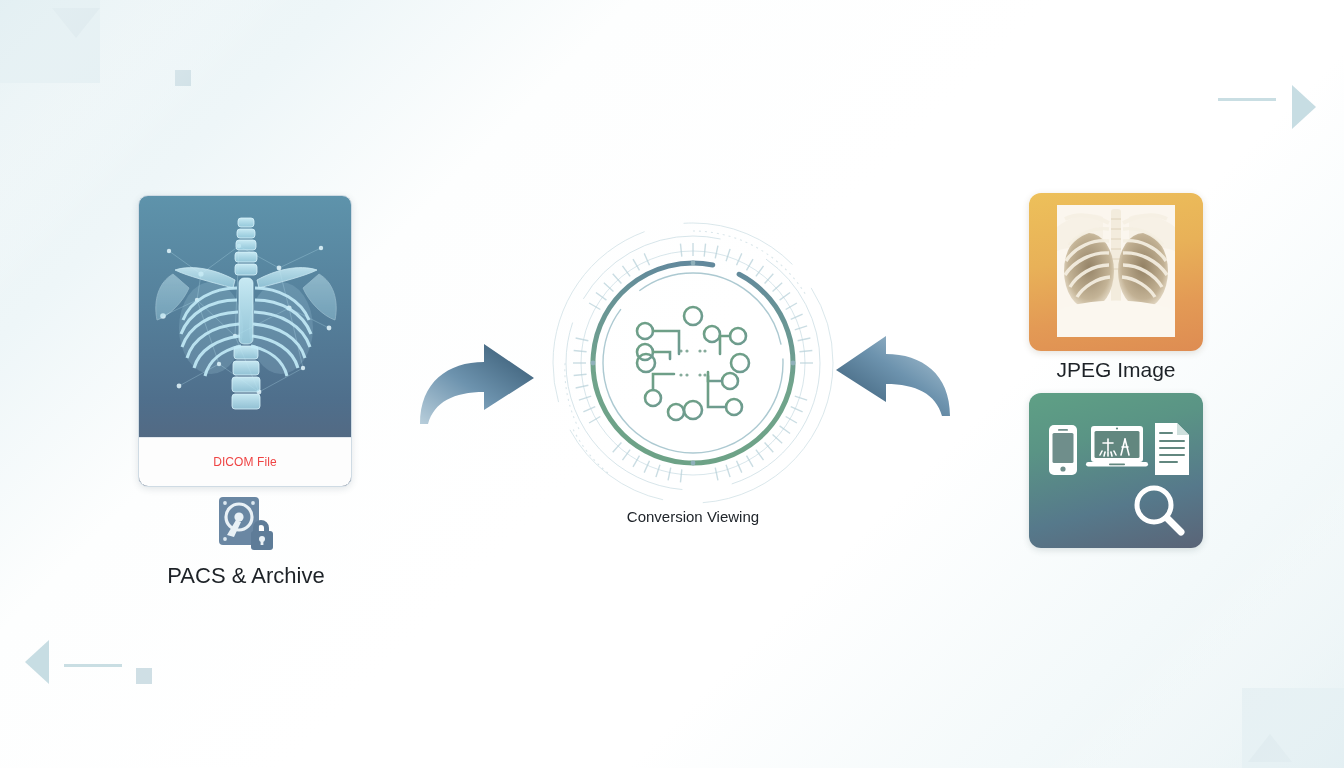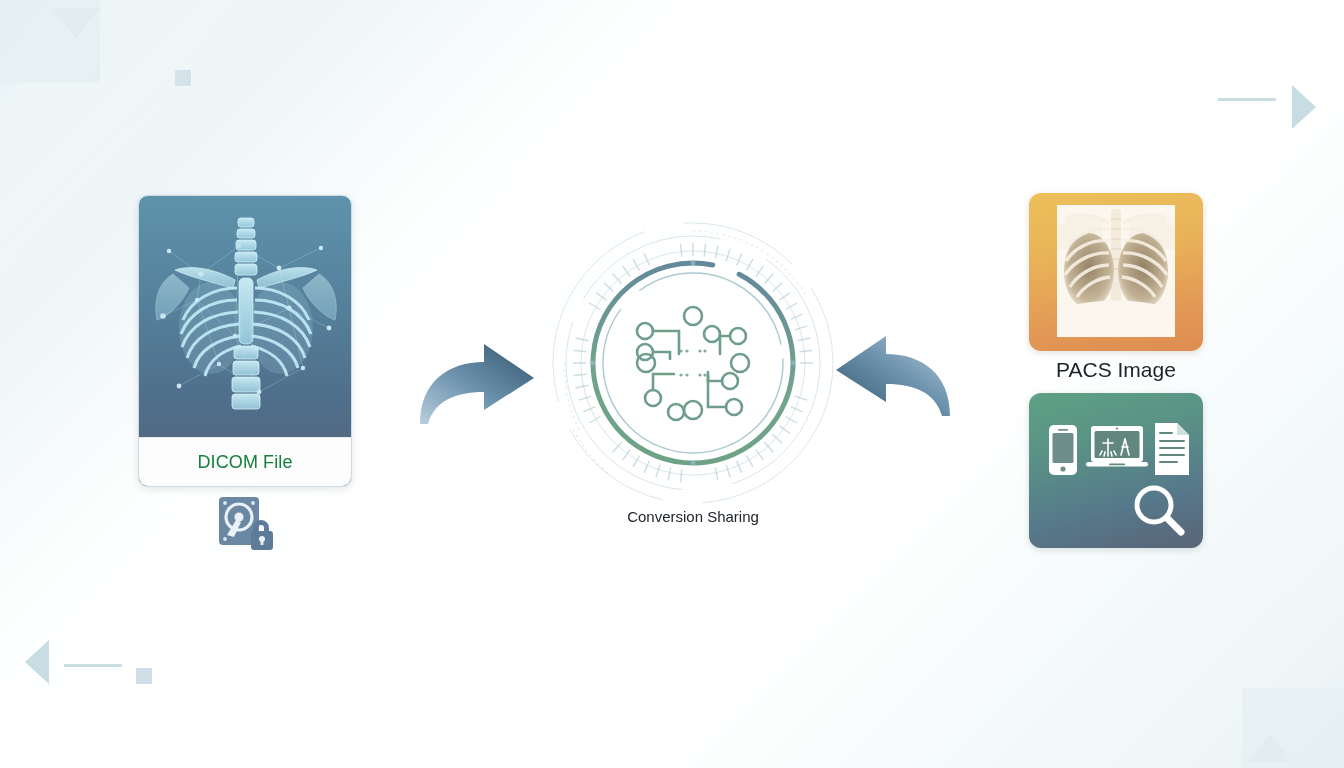--- a/index.html
+++ b/index.html
@@ -104,22 +104,22 @@
   }
   .dicom-label {
     position: absolute;
     left: 0; right: 0; bottom: 0;
     height: 48px;
     background: #fdfdfd;
     border-top: 1px solid #e2e8ee;
     display: flex;
     align-items: center;
     justify-content: center;
-    font-size: 18px;
-    color: #15803d;
+    font-size: 12px;
+    color: #ef4444;
     letter-spacing: .1px;
   }
 
   
   .pacs-group {
     position: absolute;
     left: 140px; top: 495px;
     width: 212px;
     text-align: center;
   }
@@ -306,20 +306,21 @@
       <circle cx="38" cy="8" r="1.9" fill="#dce8f0"></circle>
       <circle cx="10" cy="44" r="1.9" fill="#dce8f0"></circle>
       <circle cx="38" cy="44" r="1.9" fill="#dce8f0"></circle>
       <g>
         <path d="M38 33 a8 8 0 0 1 16 0 v5 h-5 v-5 a3 3 0 0 0 -6 0 v5 h-5 z" fill="#5e7c98"></path>
         <rect x="36" y="36" width="22" height="19" rx="3" fill="#5e7c98"></rect>
         <circle cx="47" cy="44" r="3" fill="#e9f1f6"></circle>
         <rect x="45.6" y="44" width="2.8" height="6" fill="#e9f1f6"></rect>
       </g>
     </svg>
+    <div class="pacs-label">PACS &amp; Archive</div>
   </div>
 
   <div class="arrow-left-wrap">
     <svg width="120" height="90" viewBox="0 0 120 90">
       <defs>
         <linearGradient id="arrA" x1="0" y1="1" x2="1" y2="0">
           <stop offset="0%" stop-color="#b8cedb"></stop>
           <stop offset="45%" stop-color="#6d93ae"></stop>
           <stop offset="100%" stop-color="#33556e"></stop>
         </linearGradient>
@@ -571,21 +572,21 @@
           <circle cx="139" cy="133" r="1.6"></circle>
         <circle cx="133" cy="157" r="1.6"></circle>
           <circle cx="139" cy="157" r="1.6"></circle>
         <circle cx="152" cy="133" r="1.6"></circle>
           <circle cx="157" cy="133" r="1.6"></circle>
         <circle cx="152" cy="157" r="1.6"></circle>
           <circle cx="157" cy="157" r="1.6"></circle>
       </g>
     </svg>
   </div>
-  <div class="hub-label">Conversion Sharing</div>
+  <div class="hub-label">Conversion Viewing</div>
 
   <div class="jpeg-card">
     <svg width="174" height="158" viewBox="0 0 174 158">
       <defs>
         <radialGradient id="lungL" cx="50%" cy="45%" r="60%">
           <stop offset="0%" stop-color="#8d7a5c"></stop>
           <stop offset="70%" stop-color="#bfae8f"></stop>
           <stop offset="100%" stop-color="#efe6d4"></stop>
         </radialGradient>
         <radialGradient id="lungR" cx="50%" cy="45%" r="60%">
@@ -631,21 +632,21 @@
 
         <path d="M28 118 C56 104 118 104 146 118 L146 144 L28 144 Z" fill="#fbf7ef"></path>
 
         <g fill="none" stroke="#f6f0e4" stroke-width="4">
           <path d="M80 30 C64 22 48 20 36 26"></path>
           <path d="M94 30 C110 22 126 20 138 26"></path>
         </g>
       </g>
     </svg>
   </div>
-  <div class="jpeg-label">PACS Image</div>
+  <div class="jpeg-label">JPEG Image</div>
 
   <div class="share-card">
     <svg width="174" height="155" viewBox="0 0 174 155">
 
       <g>
         <rect x="20" y="32" width="28" height="50" rx="5" fill="#ffffff"></rect>
         <rect x="23.5" y="40" width="21" height="30" rx="1.5" fill="#6f8e8b"></rect>
         <rect x="29" y="36" width="10" height="1.8" rx=".9" fill="#6f8e8b"></rect>
         <circle cx="34" cy="76" r="2.6" fill="#6f8e8b"></circle>
       </g>

